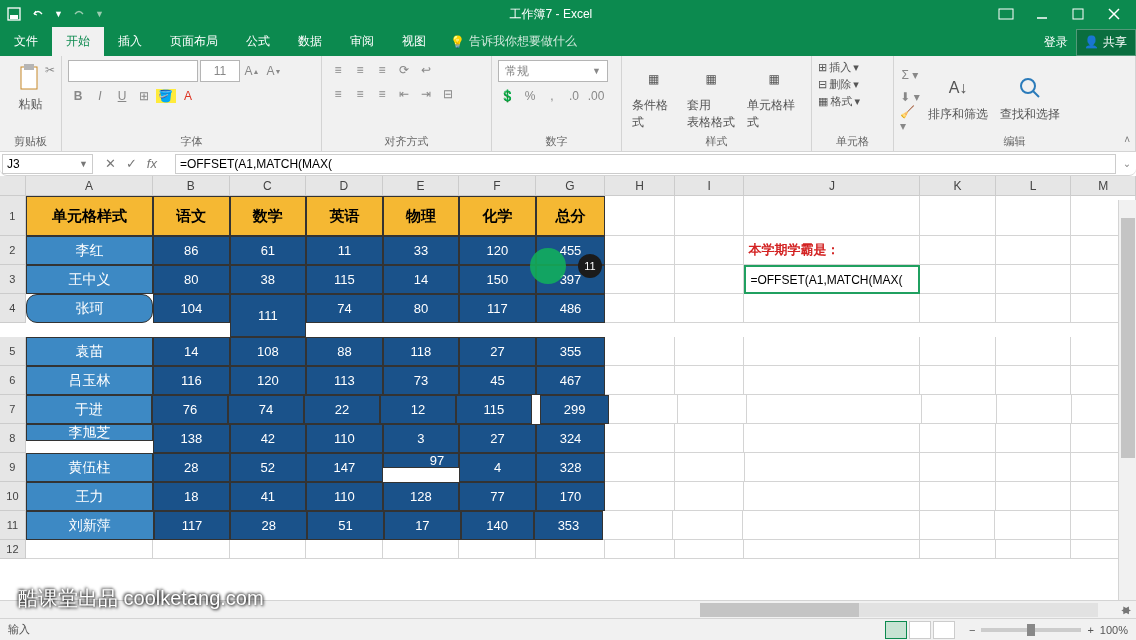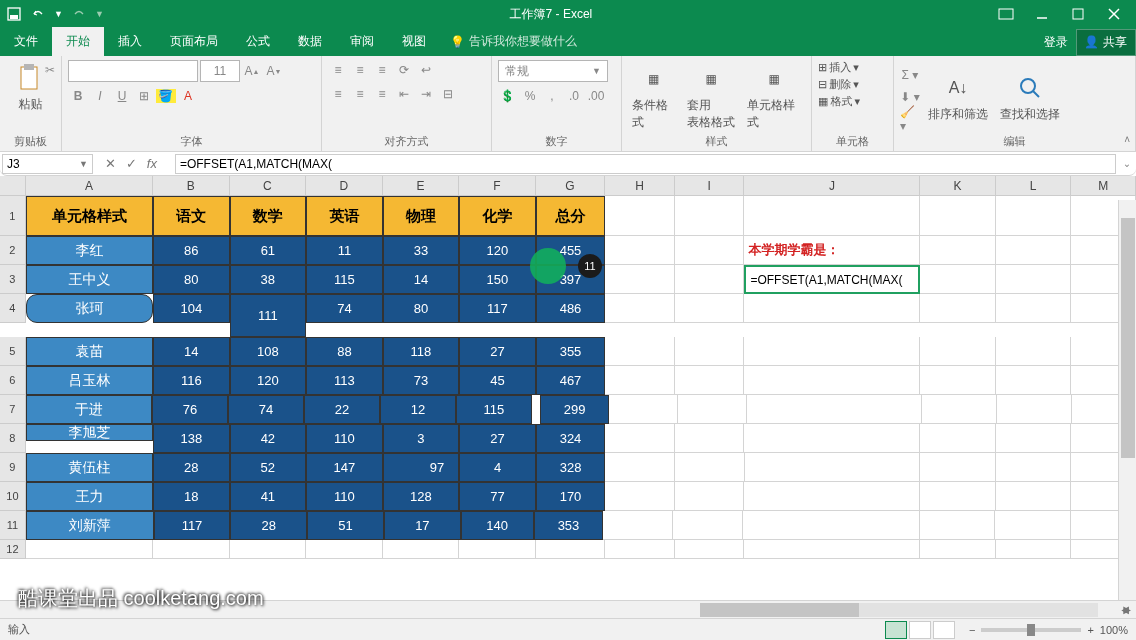--- a/index.html
+++ b/index.html
@@ -430,21 +430,21 @@
         <div class="cell" style="width: 76px; height: 29px;"></div>
         <div class="cell" style="width: 76px; height: 29px;"></div>
         <div class="cell" style="width: 65px; height: 29px;"></div>
       </div>
       <div class="grow">
         <div class="rowhead" style="height: 29px;">9</div>
         <div class="cell namecol" style="width: 128px; height: 29px;">黄伍柱</div>
         <div class="cell numcell" style="width: 77px; height: 29px;">28</div>
         <div class="cell numcell" style="width: 77px; height: 29px;">52</div>
         <div class="cell numcell" style="width: 77px; height: 29px;">147</div>
-        <div class="cell numcell" style="width: 77px; height: 29px; padding-left: 32px;">97</div>
+        <div class="cell numcell" style="width: 77px; height: 15px; padding-left: 32px;">97</div>
         <div class="cell numcell" style="width: 77px; height: 29px;">4</div>
         <div class="cell numcell" style="width: 70px; height: 29px;">328</div>
         <div class="cell" style="width: 70px; height: 29px;"></div>
         <div class="cell" style="width: 70px; height: 29px;"></div>
         <div class="cell" style="width: 177px; height: 29px;"></div>
         <div class="cell" style="width: 76px; height: 29px;"></div>
         <div class="cell" style="width: 76px; height: 29px;"></div>
         <div class="cell" style="width: 65px; height: 29px;"></div>
       </div>
       <div class="grow">

